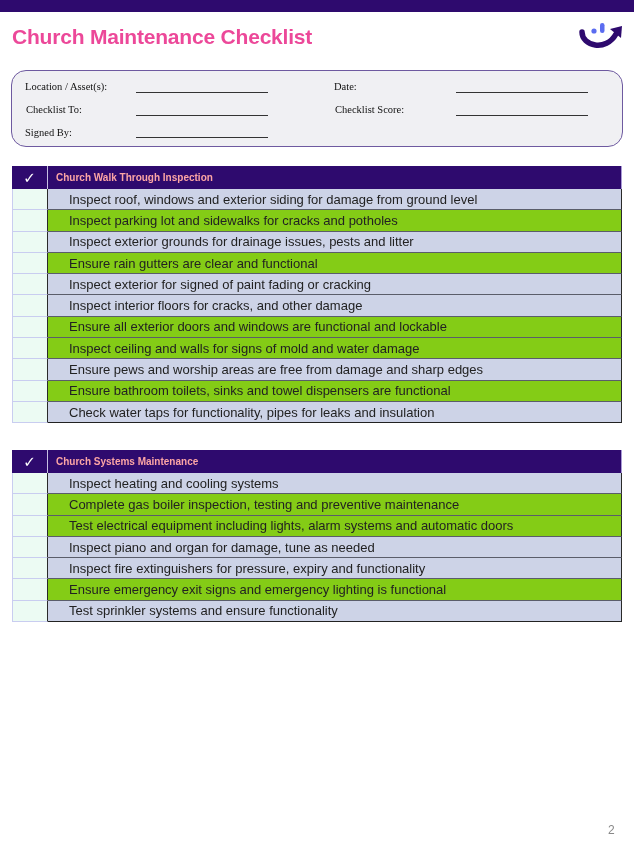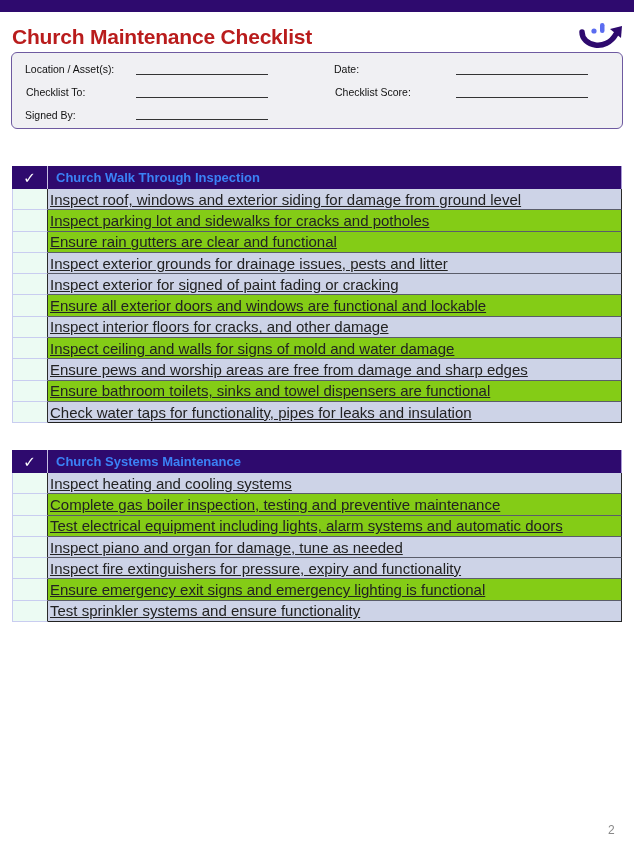--- a/index.html
+++ b/index.html
@@ -1,35 +1,35 @@
 <!DOCTYPE html>
 <html><head>
 <meta charset="utf-8">
 <style>
   * { box-sizing: border-box; margin: 0; padding: 0; }
   html, body { width: 634px; height: 853px; background: #ffffff; overflow: hidden; }
   body { font-family: "Liberation Sans", "DejaVu Sans", sans-serif; color: #1b1b2a; position: relative; }
 
   .top-bar { position: absolute; left: 0; top: 0; width: 634px; height: 12px; background: #2e0a6e; }
 
-  .page-title { position: absolute; left: 12px; top: 25px; font-size: 21px; font-weight: bold; color: #b91c1c; letter-spacing: -0.2px; }
+  .page-title { position: absolute; left: 12px; top: 25px; font-size: 21px; font-weight: bold; color: #ec4899; letter-spacing: -0.2px; }
 
   .logo { position: absolute; left: 576px; top: 20px; width: 50px; height: 32px; }
 
-  .info-box { position: absolute; left: 11px; top: 52px; width: 612px; height: 77px; background: #f0f0f3; border: 1.5px solid #6e5aa0; border-radius: 6px; }
+  .info-box { position: absolute; left: 11px; top: 70px; width: 612px; height: 77px; background: #f0f0f3; border: 1.5px solid #6e5aa0; border-radius: 15px; font-family: Liberation Serif, serif; }
   .info-label { position: absolute; font-size: 10.5px; color: #111; }
   .info-line { position: absolute; height: 1px; background: #333; width: 132px; }
 
   .checklist { position: absolute; left: 12px; width: 610px; border-collapse: collapse; }
   .checklist .hdr { display: flex; height: 23px; background: #2e0a6e; }
   .checklist .hdr .chk { width: 36px; border-right: 1px solid #c8c0e4; color: #fff; font-size: 15px; font-weight: bold; display: flex; align-items: center; justify-content: center; }
-  .checklist .hdr .ttl { flex: 1; color: #3b82f6; font-size: 13px; font-weight: bold; display: flex; align-items: center; padding-left: 8px; border-right: 1px solid #a99ad6; }
+  .checklist .hdr .ttl { flex: 1; color: #fca5a5; font-size: 10px; font-weight: bold; display: flex; align-items: center; padding-left: 8px; border-right: 1px solid #a99ad6; }
   .checklist .row { display: flex; height: 21.3px; }
   .checklist .row .box { width: 36px; background: #ecfbf3; border-left: 1px solid #c9cdf0; border-bottom: 1px solid #c9cdf0; border-right: 1.5px solid #2a2a2a; }
-  .checklist .row .txt { flex: 1; font-size: 15px; display: flex; align-items: center; padding-left: 2px; border-bottom: 1.5px solid #5a5d6a; border-right: 1.5px solid #2a2a2a; color: #222; white-space: nowrap; text-decoration: underline; }
+  .checklist .row .txt { flex: 1; font-size: 13px; display: flex; align-items: center; padding-left: 21px; border-bottom: 1.5px solid #5a5d6a; border-right: 1.5px solid #2a2a2a; color: #222; white-space: nowrap; }
   .checklist .row.dark .txt { background: #cdd3e7; }
   .checklist .row.light .txt { background: #84cc16; }
   .checklist .row:last-child .txt { border-bottom: 1.5px solid #222; }
 
   .page-number { position: absolute; left: 608px; top: 823px; font-size: 12px; color: #888; }
 </style>
 </head>
 <body>
 
 <div class="top-bar"></div>
@@ -67,39 +67,39 @@
   </div>
   <div class="rows">
       <div class="row dark">
         <div class="box"></div>
         <div class="txt">Inspect roof, windows and exterior siding for damage from ground level</div>
       </div>
       <div class="row light">
         <div class="box"></div>
         <div class="txt">Inspect parking lot and  sidewalks for cracks and potholes</div>
       </div>
+      <div class="row dark">
+        <div class="box"></div>
+        <div class="txt">Inspect exterior grounds for drainage issues, pests and litter</div>
+      </div>
       <div class="row light">
         <div class="box"></div>
         <div class="txt">Ensure rain gutters are clear and functional</div>
       </div>
       <div class="row dark">
         <div class="box"></div>
-        <div class="txt">Inspect exterior grounds for drainage issues, pests and litter</div>
+        <div class="txt">Inspect exterior for signed of paint fading or cracking</div>
       </div>
       <div class="row dark">
         <div class="box"></div>
-        <div class="txt">Inspect exterior for signed of paint fading or cracking</div>
+        <div class="txt">Inspect interior floors for cracks, and other damage</div>
       </div>
       <div class="row light">
         <div class="box"></div>
         <div class="txt">Ensure all exterior doors and windows are functional and lockable</div>
-      </div>
-      <div class="row dark">
-        <div class="box"></div>
-        <div class="txt">Inspect interior floors for cracks, and other damage</div>
       </div>
       <div class="row light">
         <div class="box"></div>
         <div class="txt">Inspect ceiling and walls for signs of mold and water damage</div>
       </div>
       <div class="row dark">
         <div class="box"></div>
         <div class="txt">Ensure pews and worship areas are free from damage and sharp edges</div>
       </div>
       <div class="row light">

